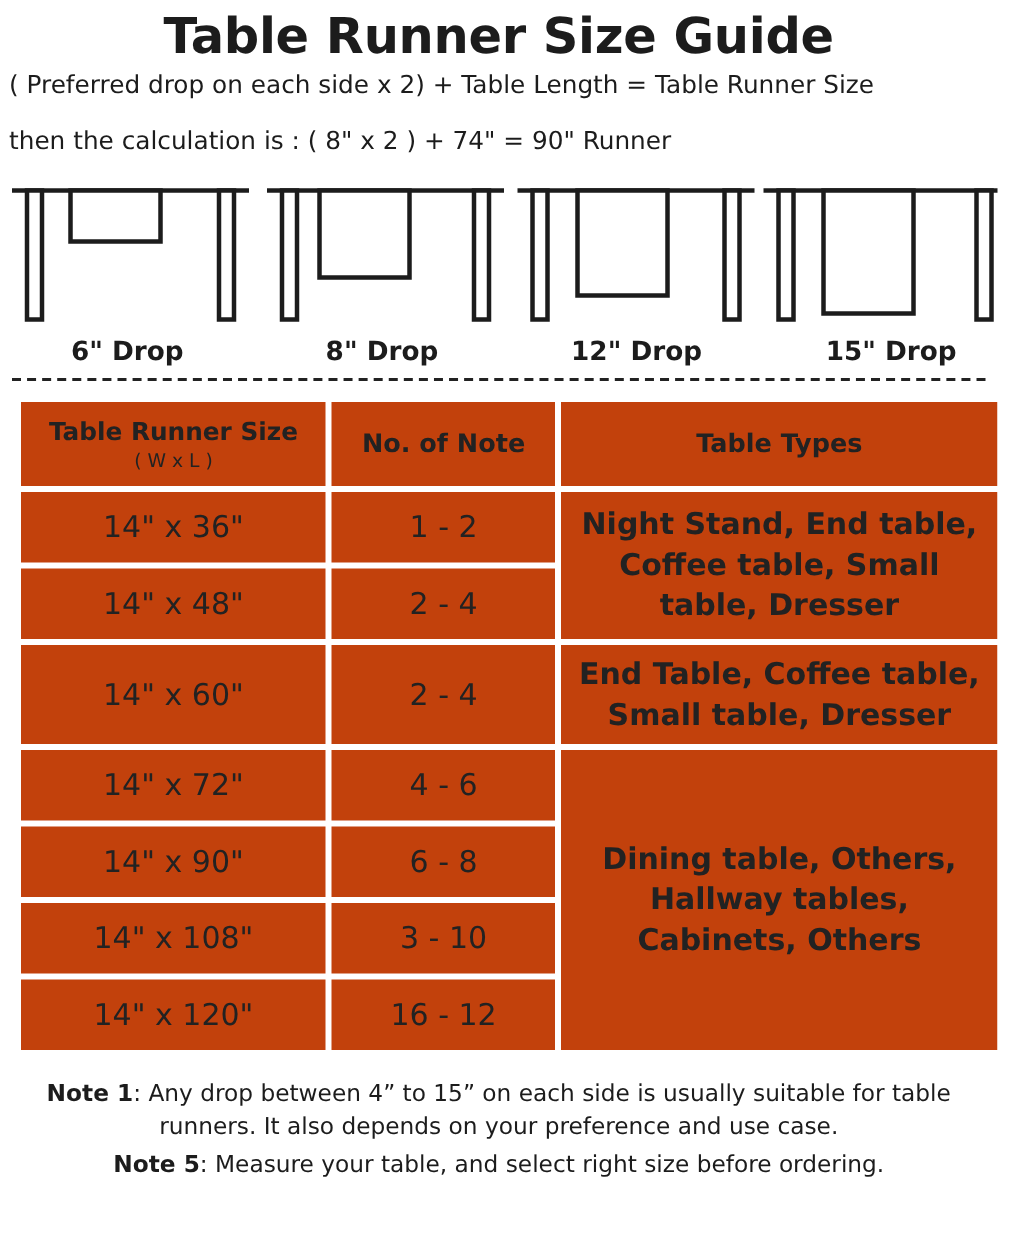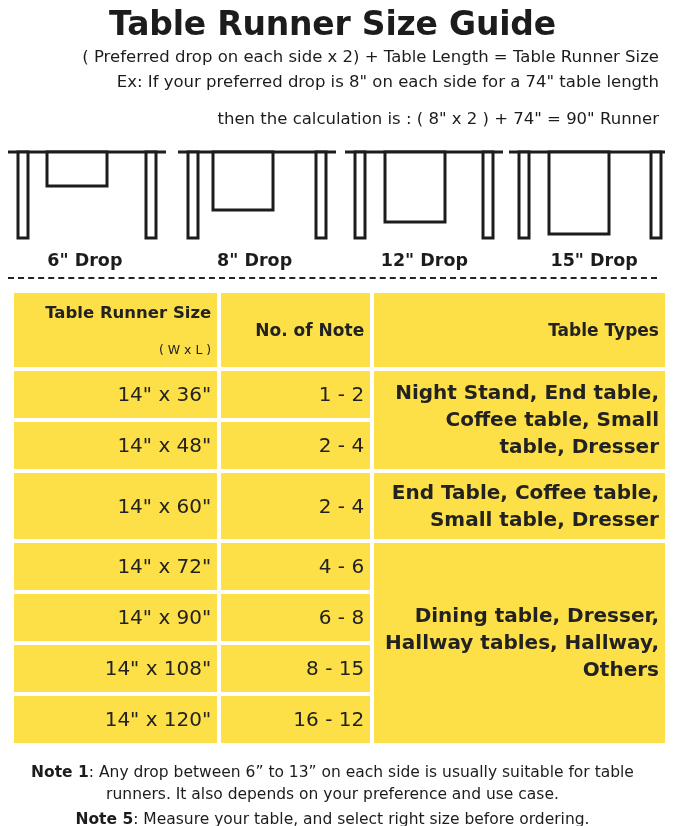--- a/index.html
+++ b/index.html
@@ -20,21 +20,21 @@
   
   .title {
     text-align: center;
     font-size: 33px;
     font-weight: bold;
     letter-spacing: -0.2px;
     margin: 6px 0 4px 0;
     line-height: 1.1;
   }
   .subline {
-    text-align: right;
+    text-align: left;
     font-size: 16.5px;
     line-height: 1.32;
     margin: 0 6px;
   }
   .subline.sub2 { margin-top: 3px; }
   .subline.sub3 { margin-top: 15px; }
 
   
   .diagram-wrap {
     margin-top: 10px;
@@ -63,39 +63,39 @@
 
   
   .tbl {
     margin: 10px 10px 0 10px;
     width: 659px;
     border-collapse: separate;
     border-spacing: 4px 4px;
     table-layout: fixed;
   }
   .tbl td, .tbl th {
-    background: #fde047;
-    text-align: right;
+    background: #c2410c;
+    text-align: center;
     vertical-align: middle;
     padding: 6px 6px;
     font-size: 20px;
     color: #222;
     border: 0;
   }
   .tbl th {
     font-weight: bold;
     font-size: 17px;
     padding: 10px 6px;
   }
   .col-size { width: 202px; }
   .col-seats { width: 148px; }
   .col-types { width: 289px; }
 
   .hdr-size-main { font-size: 16.5px; font-weight: bold; display:block; }
-  .hdr-size-sub { font-size: 12.5px; font-weight: normal; display:block; margin-top: 20px;}
+  .hdr-size-sub { font-size: 12.5px; font-weight: normal; display:block; margin-top: 2px;}
   .hdr-seats { font-size: 17.5px; }
   .hdr-types { font-size: 18px; }
 
   .cell-size { font-size: 21px; height: 47px; }
   .cell-seats { font-size: 21px; height: 47px; }
   .cell-types {
     font-size: 15.5px;
     font-weight: bold;
     line-height: 1.35;
     padding: 8px 14px;
@@ -112,21 +112,20 @@
   .notes p { margin: 0 0 3px 0; }
   .note-label { font-weight: bold; margin-top: 20px; }
 </style>
 </head>
 <body>
 
 <div class="page">
 
   <h1 class="title">Table Runner Size Guide</h1>
   <div class="subline sub1">( Preferred drop on each side x 2) + Table Length = Table Runner Size</div>
-  <div class="subline sub2">Ex: If your preferred drop is 8" on each side for a 74" table length</div>
   <div class="subline sub3">then the calculation is : ( 8" x 2 ) + 74" = 90" Runner</div>
 
   <div class="diagram-wrap">
     <svg width="679" height="108" viewBox="0 0 679 108" xmlns="http://www.w3.org/2000/svg">
       <g stroke="#1c1c1c" fill="none" stroke-width="3">
 
         <g>
           <line x1="8" y1="12" x2="166" y2="12"></line>
           <rect x="18" y="12" width="10" height="86" fill="#ffffff"></rect>
           <rect x="146" y="12" width="10" height="86" fill="#ffffff"></rect>
@@ -193,39 +192,39 @@
         <td class="cell-seats">2 - 4</td>
       </tr>
       <tr>
         <td class="cell-size">14" x 60"</td>
         <td class="cell-seats">2 - 4</td>
         <td class="cell-types" rowspan="1">End Table, Coffee table, Small table, Dresser</td>
       </tr>
       <tr>
         <td class="cell-size">14" x 72"</td>
         <td class="cell-seats">4 - 6</td>
-        <td class="cell-types" rowspan="4">Dining table, Dresser, Hallway tables, Hallway, Others</td>
+        <td class="cell-types" rowspan="4">Dining table, Others, Hallway tables, Cabinets, Others</td>
       </tr>
       <tr>
         <td class="cell-size">14" x 90"</td>
         <td class="cell-seats">6 - 8</td>
       </tr>
       <tr>
         <td class="cell-size">14" x 108"</td>
-        <td class="cell-seats">8 - 15</td>
+        <td class="cell-seats">3 - 10</td>
       </tr>
       <tr>
         <td class="cell-size">14" x 120"</td>
         <td class="cell-seats">16 - 12</td>
       </tr>
     </tbody>
   </table>
 
   <div class="notes">
     <p>
-      <span class="note-label">Note 1</span><span>: Any drop between 6” to 13” on each side is usually suitable for table runners. It also depends on your preference and use case.</span>
+      <span class="note-label">Note 1</span><span>: Any drop between 4” to 15” on each side is usually suitable for table runners. It also depends on your preference and use case.</span>
     </p>
     <p>
       <span class="note-label">Note 5</span><span>: Measure your table, and select right size before ordering.</span>
     </p>
   </div>
 
 </div>
 
 </body></html>

